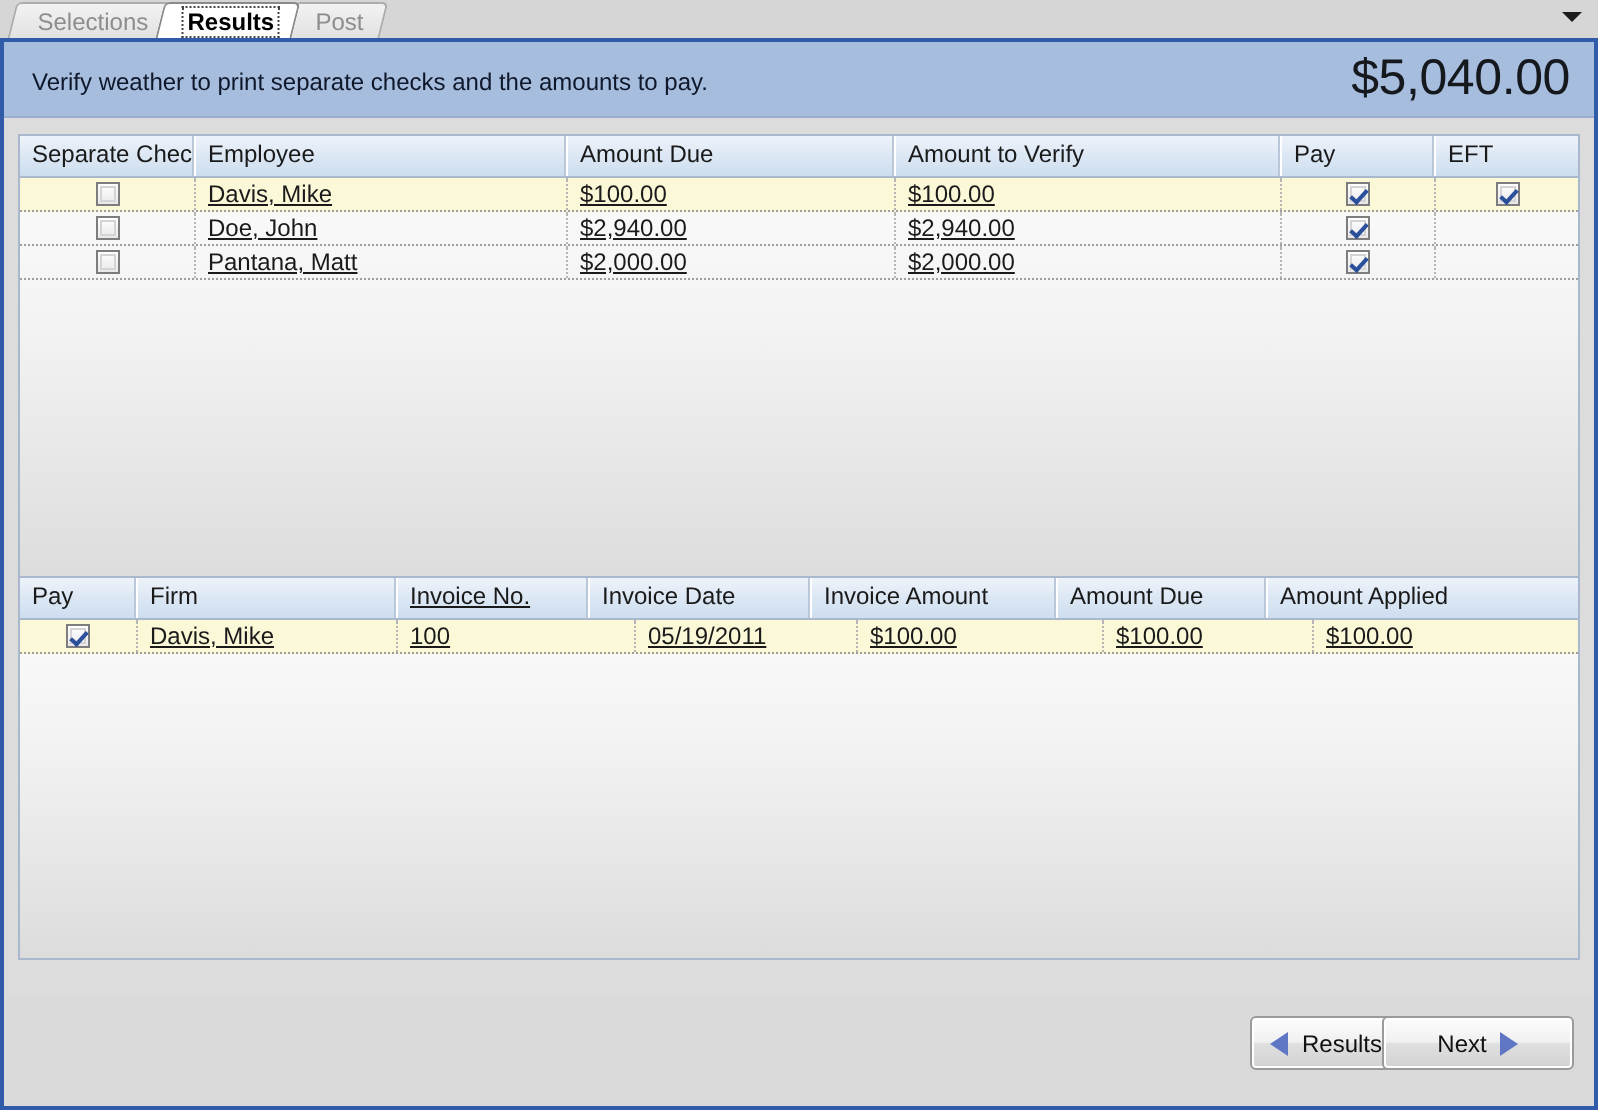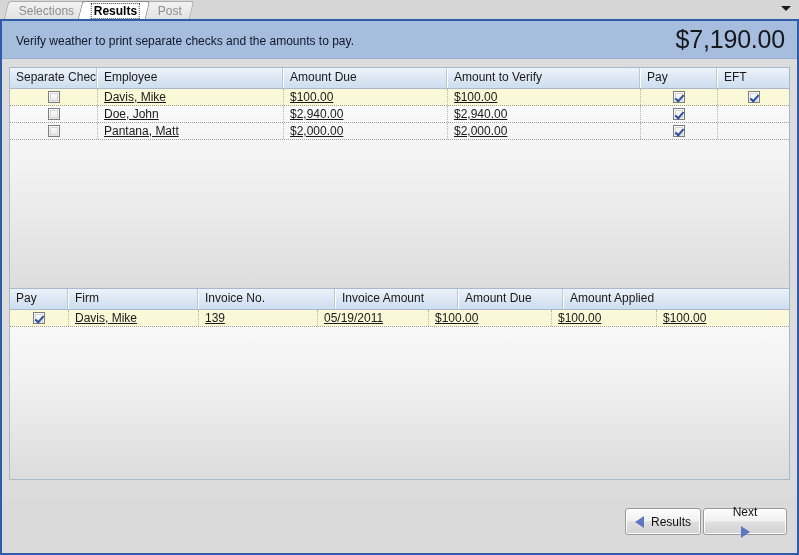--- a/index.html
+++ b/index.html
@@ -213,21 +213,21 @@
     font-size: 12px;
     color: #111;
     display: flex;
     align-items: center;
     justify-content: center;
     gap: 7px;
     box-shadow: inset 0 0 0 1px #ffffff;
     cursor: default;
   }
   .btn-prev { right: 96px; width: 76px; }
-  .btn-next { right: 10px; width: 84px; flex-direction: column; }
+  .btn-next { right: 10px; width: 96px; }
   .arrow-l, .arrow-r {
     width: 0; height: 0;
     border-top: 6px solid transparent;
     border-bottom: 6px solid transparent;
   }
   .arrow-l { border-right: 9px solid #5f76c4; }
   .arrow-r { border-left: 9px solid #5f76c4; }
 </style>
 </head>
 <body>
@@ -240,21 +240,21 @@
         <div class="tab active"><span>Results</span></div>
         <div class="tab"><span>Post</span></div>
       </div>
     <div class="tab-overflow"></div>
   </div>
 
   <div class="frame">
 
     <div class="headband">
       <div class="headband-text">Verify weather to print separate checks and the amounts to pay.</div>
-      <div class="headband-total">$7,190.00</div>
+      <div class="headband-total">$5,040.00</div>
     </div>
 
     <div class="grid" id="top-grid" style="left:7px; top:46px; width:781px; height:225px;">
       <div class="grid-head" id="top-grid-head">
           <div class="gh" style="width: 88px;">Separate Chec</div>
           <div class="gh" style="width: 186px;">Employee</div>
           <div class="gh" style="width: 164px;">Amount Due</div>
           <div class="gh" style="width: 193px;">Amount to Verify</div>
           <div class="gh" style="width: 77px;">Pay</div>
           <div class="gh" style="width: 71px;">EFT</div>
@@ -284,30 +284,31 @@
             <div class="gc center" style="width: 77px;"><span class="cb on"></span></div>
             <div class="gc center" style="width: 71px;"></div>
           </div>
         </div>
     </div>
 
     <div class="grid" id="bottom-grid" style="left:7px; top:267px; width:781px; height:192px;">
       <div class="grid-head" id="bottom-grid-head">
           <div class="gh" style="width: 59px;">Pay</div>
           <div class="gh" style="width: 130px;">Firm</div>
-          <div class="gh" style="width: 137px;">Invoice No.</div>
+          <div class="gh" style="width: 96px; text-decoration: underline;">Invoice No.</div>
+          <div class="gh" style="width: 111px;">Invoice Date</div>
           <div class="gh" style="width: 123px;">Invoice Amount</div>
           <div class="gh" style="width: 105px;">Amount Due</div>
           <div class="gh" style="width: 116px;">Amount Applied</div>
         </div>
       <div id="bottom-grid-body">
           <div class="grid-row sel">
             <div class="gc center" style="width: 59px;"><span class="cb on"></span></div>
             <div class="gc" style="width: 130px;">Davis, Mike</div>
-            <div class="gc" style="width: 119px;">139</div>
+            <div class="gc" style="width: 119px;">100</div>
             <div class="gc" style="width: 111px;">05/19/2011</div>
             <div class="gc" style="width: 123px;">$100.00</div>
             <div class="gc" style="width: 105px;">$100.00</div>
             <div class="gc" style="width: 132px;">$100.00</div>
           </div>
         </div>
     </div>
 
     <div class="footer">
       <div class="btn btn-prev">

